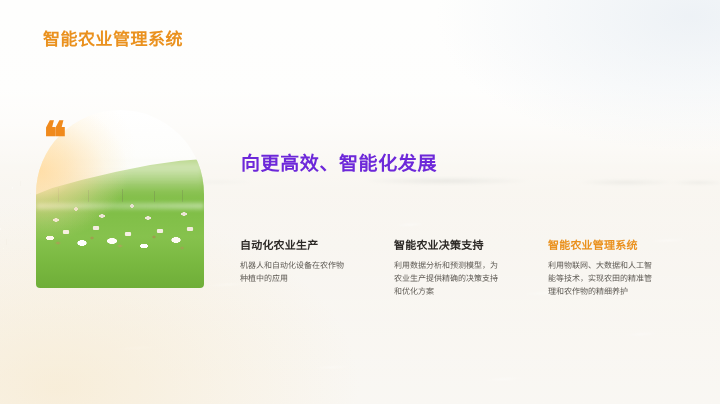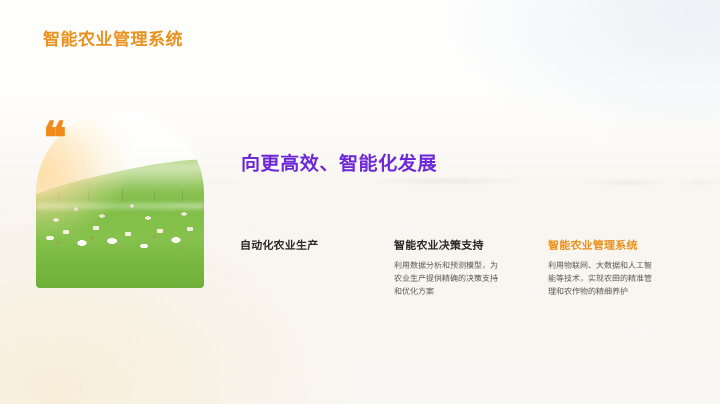--- a/index.html
+++ b/index.html
@@ -323,20 +323,21 @@
   </div>
 
   <div class="quote-mark">❝</div>
 
   <div class="main-heading">向更高效、智能化发展</div>
 
   <div class="columns">
 
     <div class="col">
       <div class="col-title">自动化农业生产</div>
+      <div class="col-body">机器人和自动化设备在农作物种植中的应用</div>
     </div>
 
     <div class="col">
       <div class="col-title">智能农业决策支持</div>
       <div class="col-body">利用数据分析和预测模型，为农业生产提供精确的决策支持和优化方案</div>
     </div>
 
     <div class="col">
       <div class="col-title accent">智能农业管理系统</div>
       <div class="col-body">利用物联网、大数据和人工智能等技术，实现农田的精准管理和农作物的精细养护</div>

